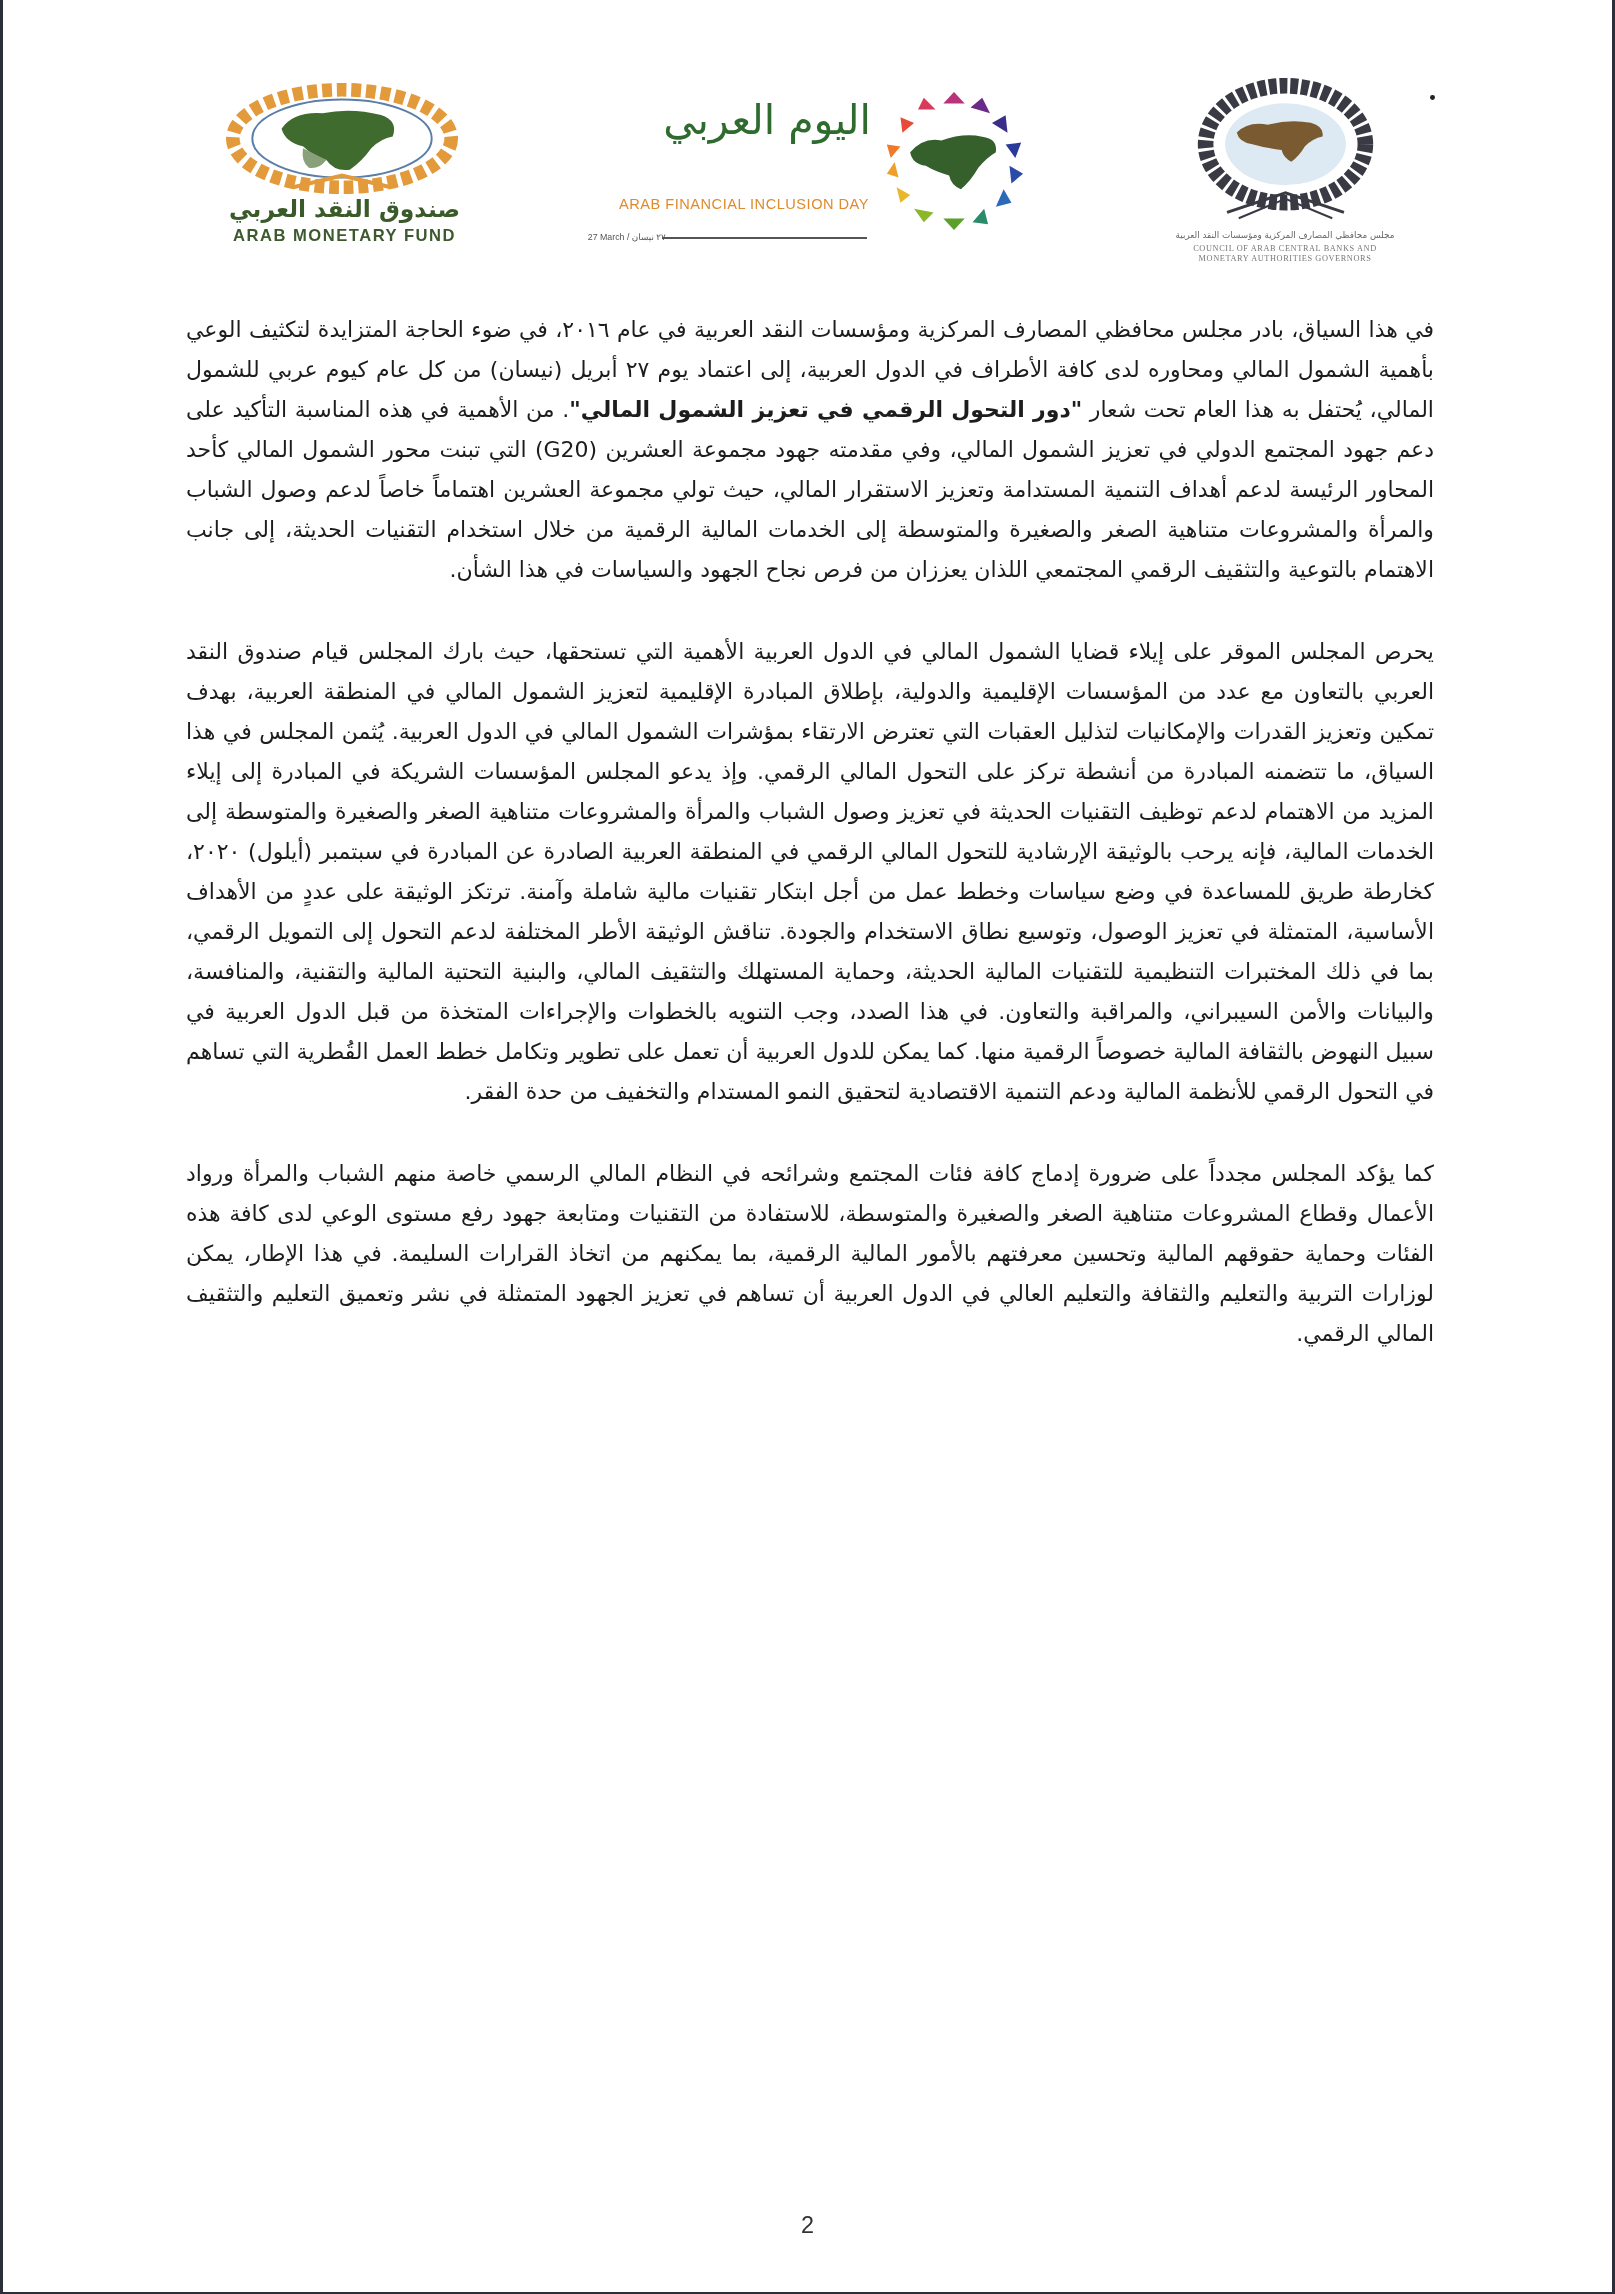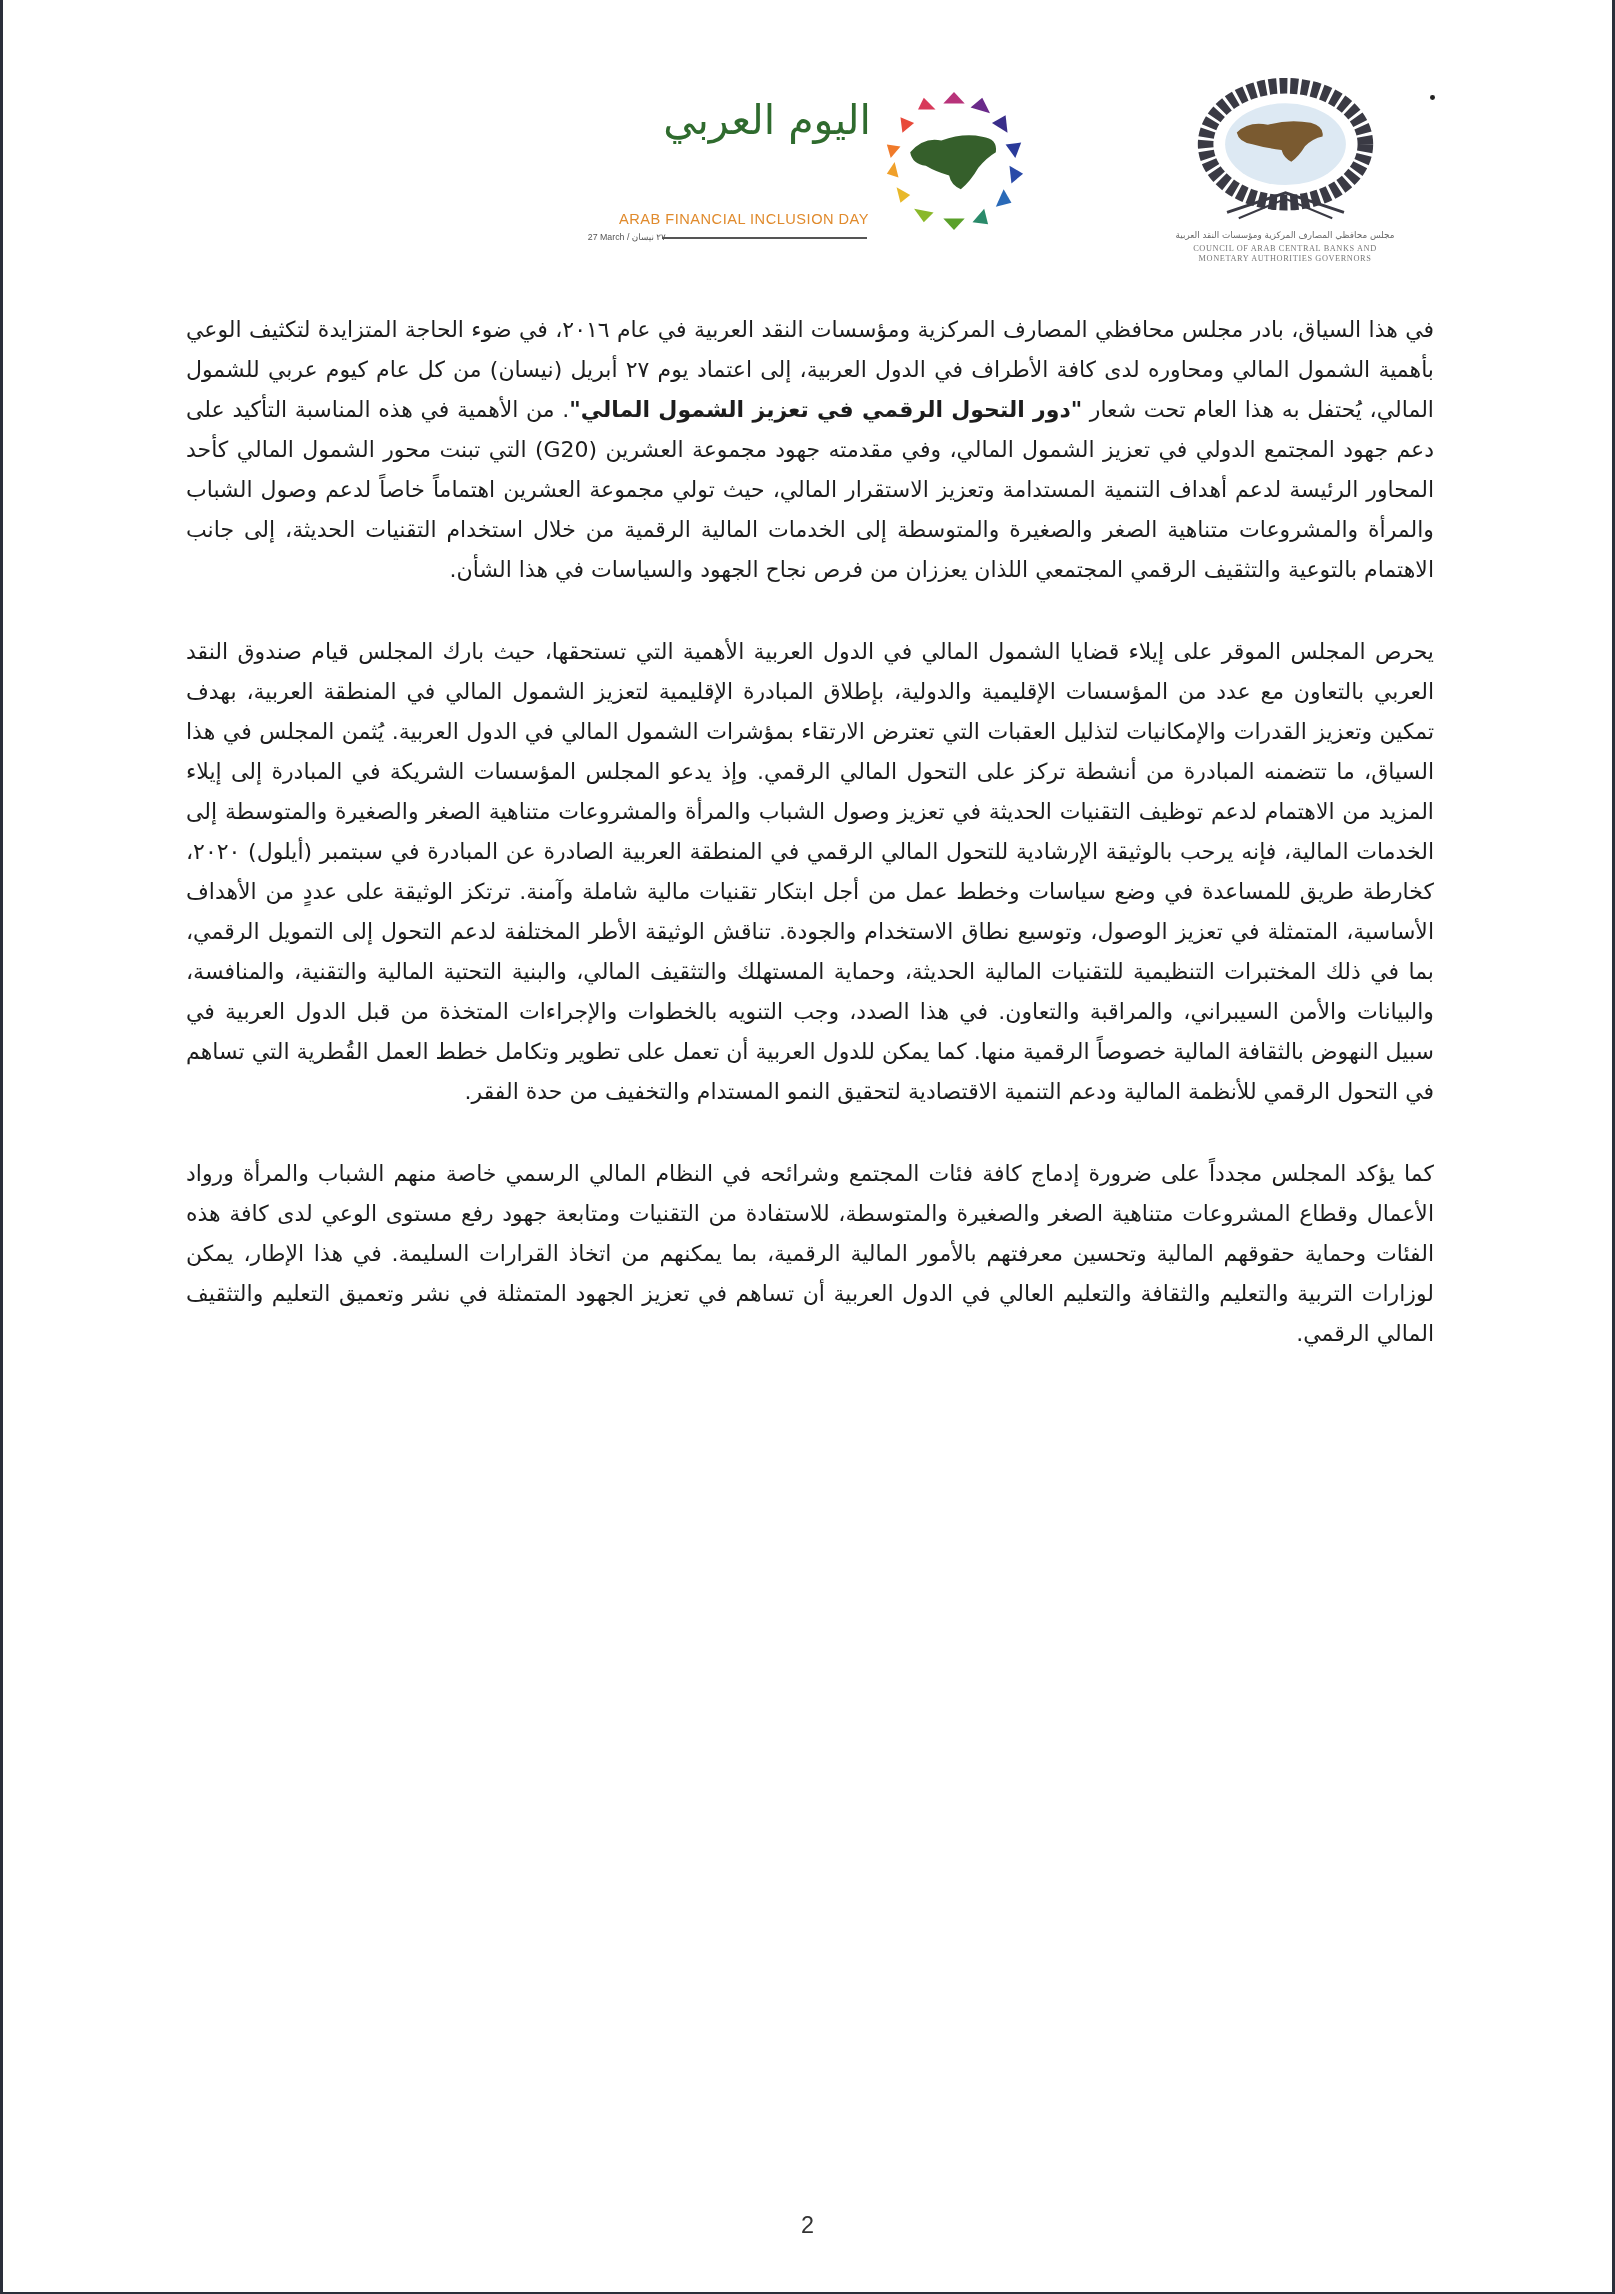--- a/index.html
+++ b/index.html
@@ -27,21 +27,21 @@
   .amf .en { position: absolute; left: 0; width: 293px; top: 148px; text-align: center;
              font-family: "Liberation Sans", sans-serif; font-weight: bold; font-size: 16.6px;
              color: #3d5a2e; letter-spacing: 1.5px; }
 
   .afid { position: absolute; left: 575px; top: 19.5px; width: 449px; height: 171px; }
   .afid .ring { position: absolute; right: 0; top: 0; }
   .afid .t1 { position: absolute; right: 156px; top: 9.8px; direction: rtl; font-weight: normal;
               font-size: 41px; color: #2f6b2e; line-height: 47px; }
   .afid .t2 { position: absolute; right: 156px; top: 57px; direction: rtl; font-weight: bold;
               font-size: 41px; color: #2f6b2e; line-height: 47px; }
-  .afid .en { position: absolute; right: 158px; top: 123px; font-family: "Liberation Sans", sans-serif;
+  .afid .en { position: absolute; right: 158px; top: 108px; font-family: "Liberation Sans", sans-serif;
               font-size: 14.6px; color: #e08a2c; letter-spacing: 0.5px; white-space: nowrap; }
   .afid .date { position: absolute; left: 9.8px; top: 144px; font-family: "Liberation Sans", sans-serif;
                 font-size: 8.8px; color: #555; white-space: nowrap; }
   .afid .rule { position: absolute; left: 84px; top: 149px; width: 205px; height: 2px; background: #555; }
 
   .cab { position: absolute; left: 1165px; top: 7.8px; width: 254px; height: 195px; }
   .cab svg { position: absolute; left: 19.5px; top: 0; }
   .cab .ar { position: absolute; left: 0; width: 234px; top: 154px; text-align: center; direction: rtl;
              font-size: 8.8px; color: #666; }
   .cab .en { position: absolute; left: 0; width: 234px; top: 168px; text-align: center;
@@ -66,20 +66,32 @@
     font-family: "Liberation Sans", sans-serif; font-size: 23.4px; color: #333;
   }
 </style>
 </head>
 <body>
 
 <div class="page">
 
   <div class="logos">
 
+    <div class="amf">
+      <svg width="234" height="122" viewBox="0 0 240 125">
+        <ellipse cx="120" cy="62" rx="112" ry="50" fill="none" stroke="#e39a3b" stroke-width="14" stroke-dasharray="10 5"></ellipse>
+        <ellipse cx="120" cy="62" rx="92" ry="40" fill="#ffffff" stroke="#5a7ea8" stroke-width="2"></ellipse>
+        <path d="M58 52 Q70 34 100 36 Q130 30 160 38 Q178 44 172 60 Q160 62 150 72 Q140 86 128 94 Q112 96 104 84 Q90 80 80 70 Q62 66 58 52 Z" fill="#3f6b2f"></path>
+        <path d="M104 84 Q96 94 86 92 Q78 86 80 72 Z" fill="#8aa07a"></path>
+        <path d="M70 112 L120 100 L170 112" fill="none" stroke="#e39a3b" stroke-width="4"></path>
+        <text x="120" y="22" text-anchor="middle" font-size="14" fill="#e39a3b" font-weight="bold"></text>
+      </svg>
+      <div class="ar">صندوق النقد العربي</div>
+      <div class="en">ARAB MONETARY FUND</div>
+    </div>
 
     <div class="afid">
       <svg class="ring" width="146" height="146" viewBox="0 0 150 150">
         <g>
           <polygon points="75,4 86,16 64,16" fill="#b8337a"></polygon>
           <polygon points="104,10 112,26 92,20" fill="#6a2a8a"></polygon>
           <polygon points="128,28 130,46 114,36" fill="#3a2e8a"></polygon>
           <polygon points="144,56 138,72 128,58" fill="#2a3a9a"></polygon>
           <polygon points="146,88 134,98 132,80" fill="#2a4aa8"></polygon>
           <polygon points="134,118 118,122 126,104" fill="#2a6ab8"></polygon>

